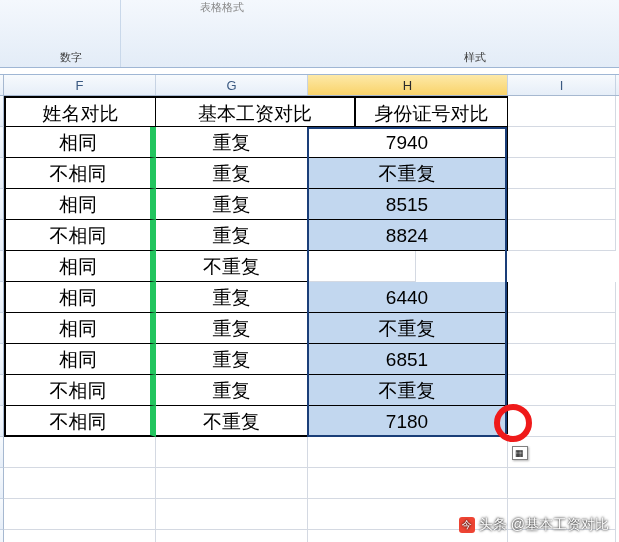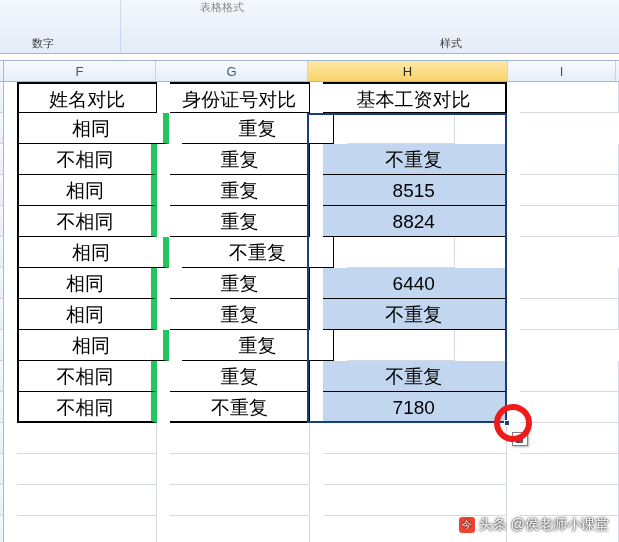--- a/index.html
+++ b/index.html
@@ -6,34 +6,34 @@
   body {
     font-family: "Microsoft YaHei", SimSun, sans-serif;
     background: #fff;
     width: 619px;
     height: 542px;
     overflow: hidden;
     position: relative;
   }
   
   .ribbon {
-    height: 54px;
+    height: 68px;
     background: linear-gradient(#f4f8fd, #e3ecf7);
     border-bottom: 1px solid #9fb6d4;
     position: relative;
     text-decoration: underline;
   }
   .ribbon .group-label {
     position: absolute;
     bottom: 2px;
     font-size: 11px;
     color: #3b3b3b;
   }
-  .ribbon .lbl-num { left: 32px; }
-  .ribbon .lbl-style { left: 440px; }
+  .ribbon .lbl-num { left: 60px; }
+  .ribbon .lbl-style { left: 464px; }
   .ribbon .sep { position: absolute; top:0; bottom:0; width:1px; background:#c9d8ea; }
   .ribbon .sep1 { left:120px; }
   .ribbon .lbl-top {
     position: absolute;
     top: 0px;
     left: 200px;
     font-size: 11px;
     color: #888;
   }
 
@@ -84,21 +84,20 @@
   }
   .cell {
     border-right: 1px solid #d4d9e2;
     border-bottom: 1px solid #d4d9e2;
     font-size: 19px;
     text-align: center;
     line-height: 31px;
     color: #000;
     overflow: hidden;
     white-space: nowrap;
-    margin-left: 13px;
   }
   
   .hdr .cell.dataF,
   .hdr .cell.dataG,
   .hdr .cell.dataH {
     border-top: 2px solid #000;
     border-bottom: 1px solid #000;
     font-family: SimSun, serif;
   }
   .hdr .cell.dataF { border-left: 2px solid #000; border-right:1px solid #000;}
@@ -194,29 +193,30 @@
     <div class="ch wG">G</div>
     <div class="ch wH active">H</div>
     <div class="ch wI">I</div>
   </div>
 
   <div class="grid">
 
     <div class="row hdr">
       <div class="rowhead"></div>
       <div class="cell dataF wF">姓名对比</div>
+      <div class="cell dataH wH">基本工资对比</div>
       <div class="cell dataG wG">身份证号对比</div>
-      <div class="cell dataH wH">基本工资对比</div>
-      <div class="cell wI"></div>
-    </div>
-
-    <div class="row dr">
-      <div class="rowhead"></div>
-      <div class="cell dataF wF">相同</div>
-      <div class="cell dataG wG">重复</div>
+      <div class="cell wI"></div>
+    </div>
+
+    <div class="row dr">
+      <div class="rowhead"></div>
+      <div class="cell dataF wF">相同</div>
+      <div class="cell dataG wG">重复</div>
+      <div class="cell dataH wH sel-first">7940</div>
       <div class="cell wI"></div>
     </div>
     <div class="row dr">
       <div class="rowhead"></div>
       <div class="cell dataF wF">不相同</div>
       <div class="cell dataG wG">重复</div>
       <div class="cell dataH wH sel">不重复</div>
       <div class="cell wI"></div>
     </div>
     <div class="row dr">
@@ -250,20 +250,21 @@
       <div class="rowhead"></div>
       <div class="cell dataF wF">相同</div>
       <div class="cell dataG wG">重复</div>
       <div class="cell dataH wH sel">不重复</div>
       <div class="cell wI"></div>
     </div>
     <div class="row dr">
       <div class="rowhead"></div>
       <div class="cell dataF wF">相同</div>
       <div class="cell dataG wG">重复</div>
+      <div class="cell dataH wH sel">6851</div>
       <div class="cell wI"></div>
     </div>
     <div class="row dr">
       <div class="rowhead"></div>
       <div class="cell dataF wF">不相同</div>
       <div class="cell dataG wG">重复</div>
       <div class="cell dataH wH sel">不重复</div>
       <div class="cell wI"></div>
     </div>
     <div class="row dr last">
@@ -307,14 +308,14 @@
     <div class="fill-handle" style="left:504px; top:338px;"></div>
     <div class="autofill-btn" style="left:512px; top:350px;">▦</div>
   </div>
 </div>
 
 <div class="red-circle" style="left:494px; top:404px;"></div>
 
 <div class="watermark">
   <span class="logo">今</span>
   <span>头条</span>
-  <span>@侯老师小课堂</span>
+  <span>@基本工资对比</span>
 </div>
 
 </body></html>

